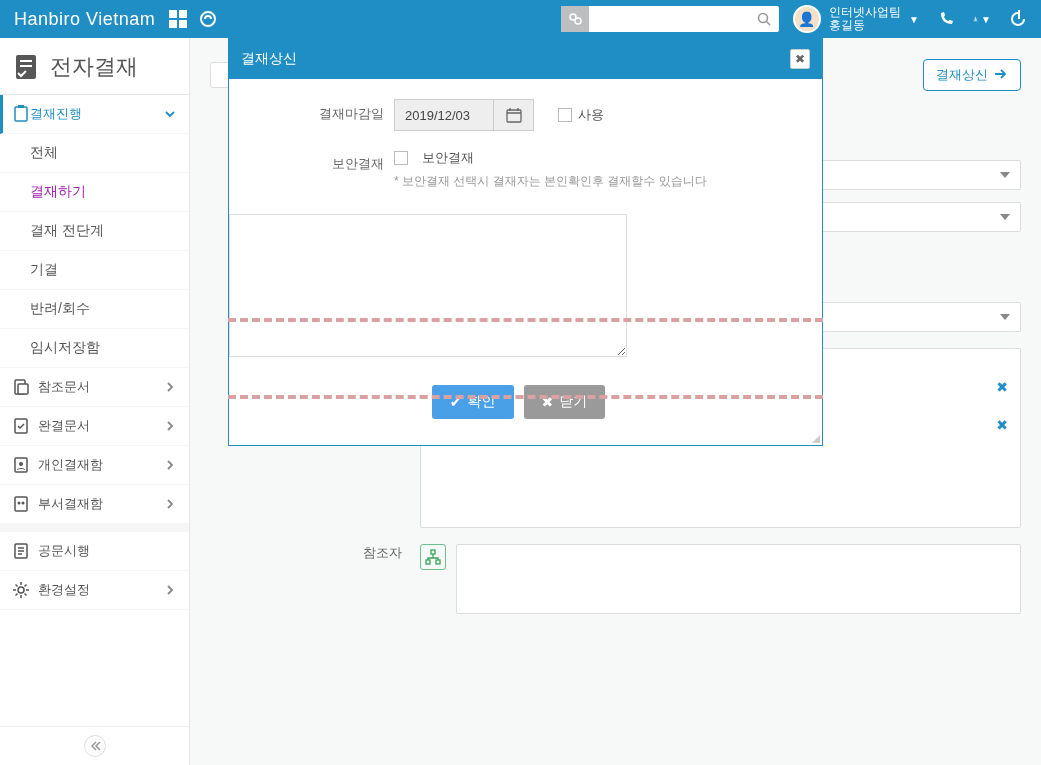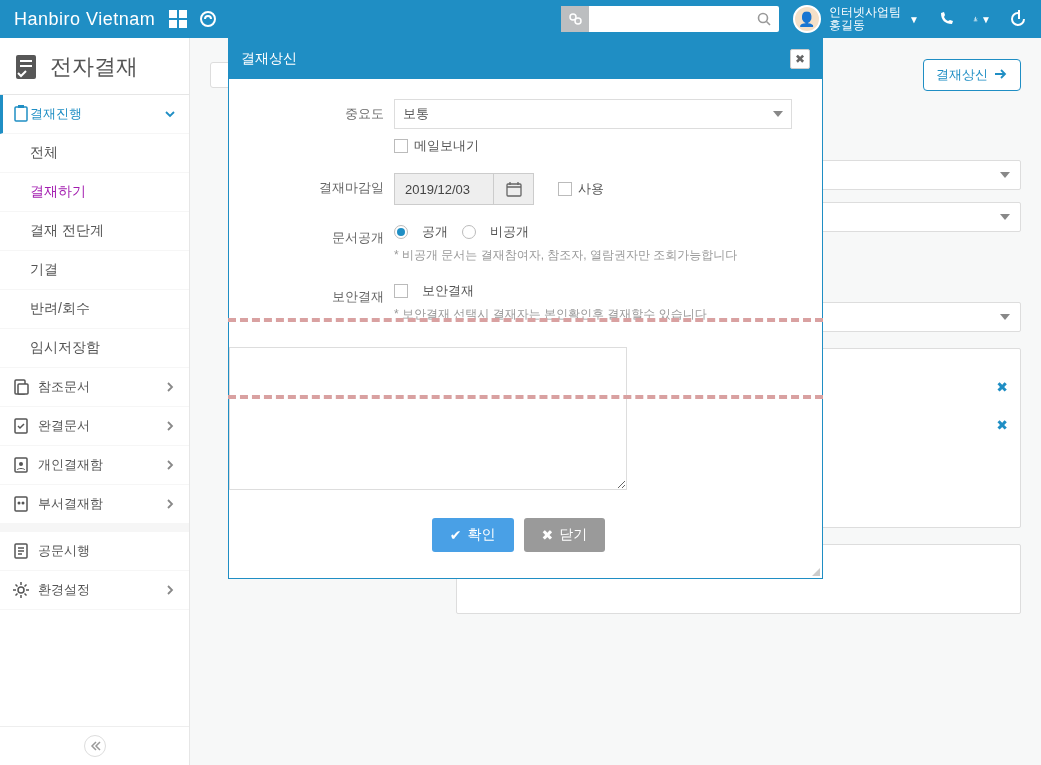--- a/index.html
+++ b/index.html
@@ -333,65 +333,40 @@
   </div>
 </div>
 
 <div class="modal">
   <div class="modal-header">
     <span>결재상신</span>
     <span class="modal-close">✖</span>
   </div>
   <div class="modal-body">
 
-    <div class="form-row">
-      <div class="form-label">중요도</div>
-      <div class="form-control">
-        <div class="select">
-          <span>보통</span>
-          <span class="tri"></span>
-        </div>
-        <div class="check-line">
-          <span class="checkbox"></span>
-          <span>메일보내기</span>
-        </div>
-      </div>
-    </div>
 
     <div class="form-row">
       <div class="form-label">결재마감일</div>
       <div class="form-control" style="display:flex;align-items:center;">
         <div class="date-input">
           <div class="date-text">2019/12/03</div>
           <div class="date-btn">
             <svg width="16" height="16" viewBox="0 0 16 16">
                 <rect x="1" y="3" width="14" height="12" rx="1" fill="none" stroke="#666" stroke-width="1.3"></rect>
                 <path d="M1 6h14M4 1v3M12 1v3" stroke="#666" stroke-width="1.3"></path>
               </svg>
           </div>
         </div>
         <div class="inline-check">
           <span class="checkbox"></span>
           <span>사용</span>
         </div>
       </div>
     </div>
 
-    <div class="form-row">
-      <div class="form-label">문서공개</div>
-      <div class="form-control">
-        <div class="radio-group">
-          <span class="radio checked"></span>
-          <span>공개</span>
-          <span class="radio"></span>
-          <span>비공개</span>
-        </div>
-        <div class="helper">* 비공개 문서는 결재참여자, 참조자, 열람권자만 조회가능합니다</div>
-      </div>
-    </div>
 
     <div class="form-row" style="margin-bottom:24px;">
       <div class="form-label">보안결재</div>
       <div class="form-control">
         <div class="radio-group">
           <span class="checkbox"></span>
           <span>보안결재</span>
         </div>
         <div class="helper">* 보안결재 선택시 결재자는 본인확인후 결재할수 있습니다</div>
       </div>

